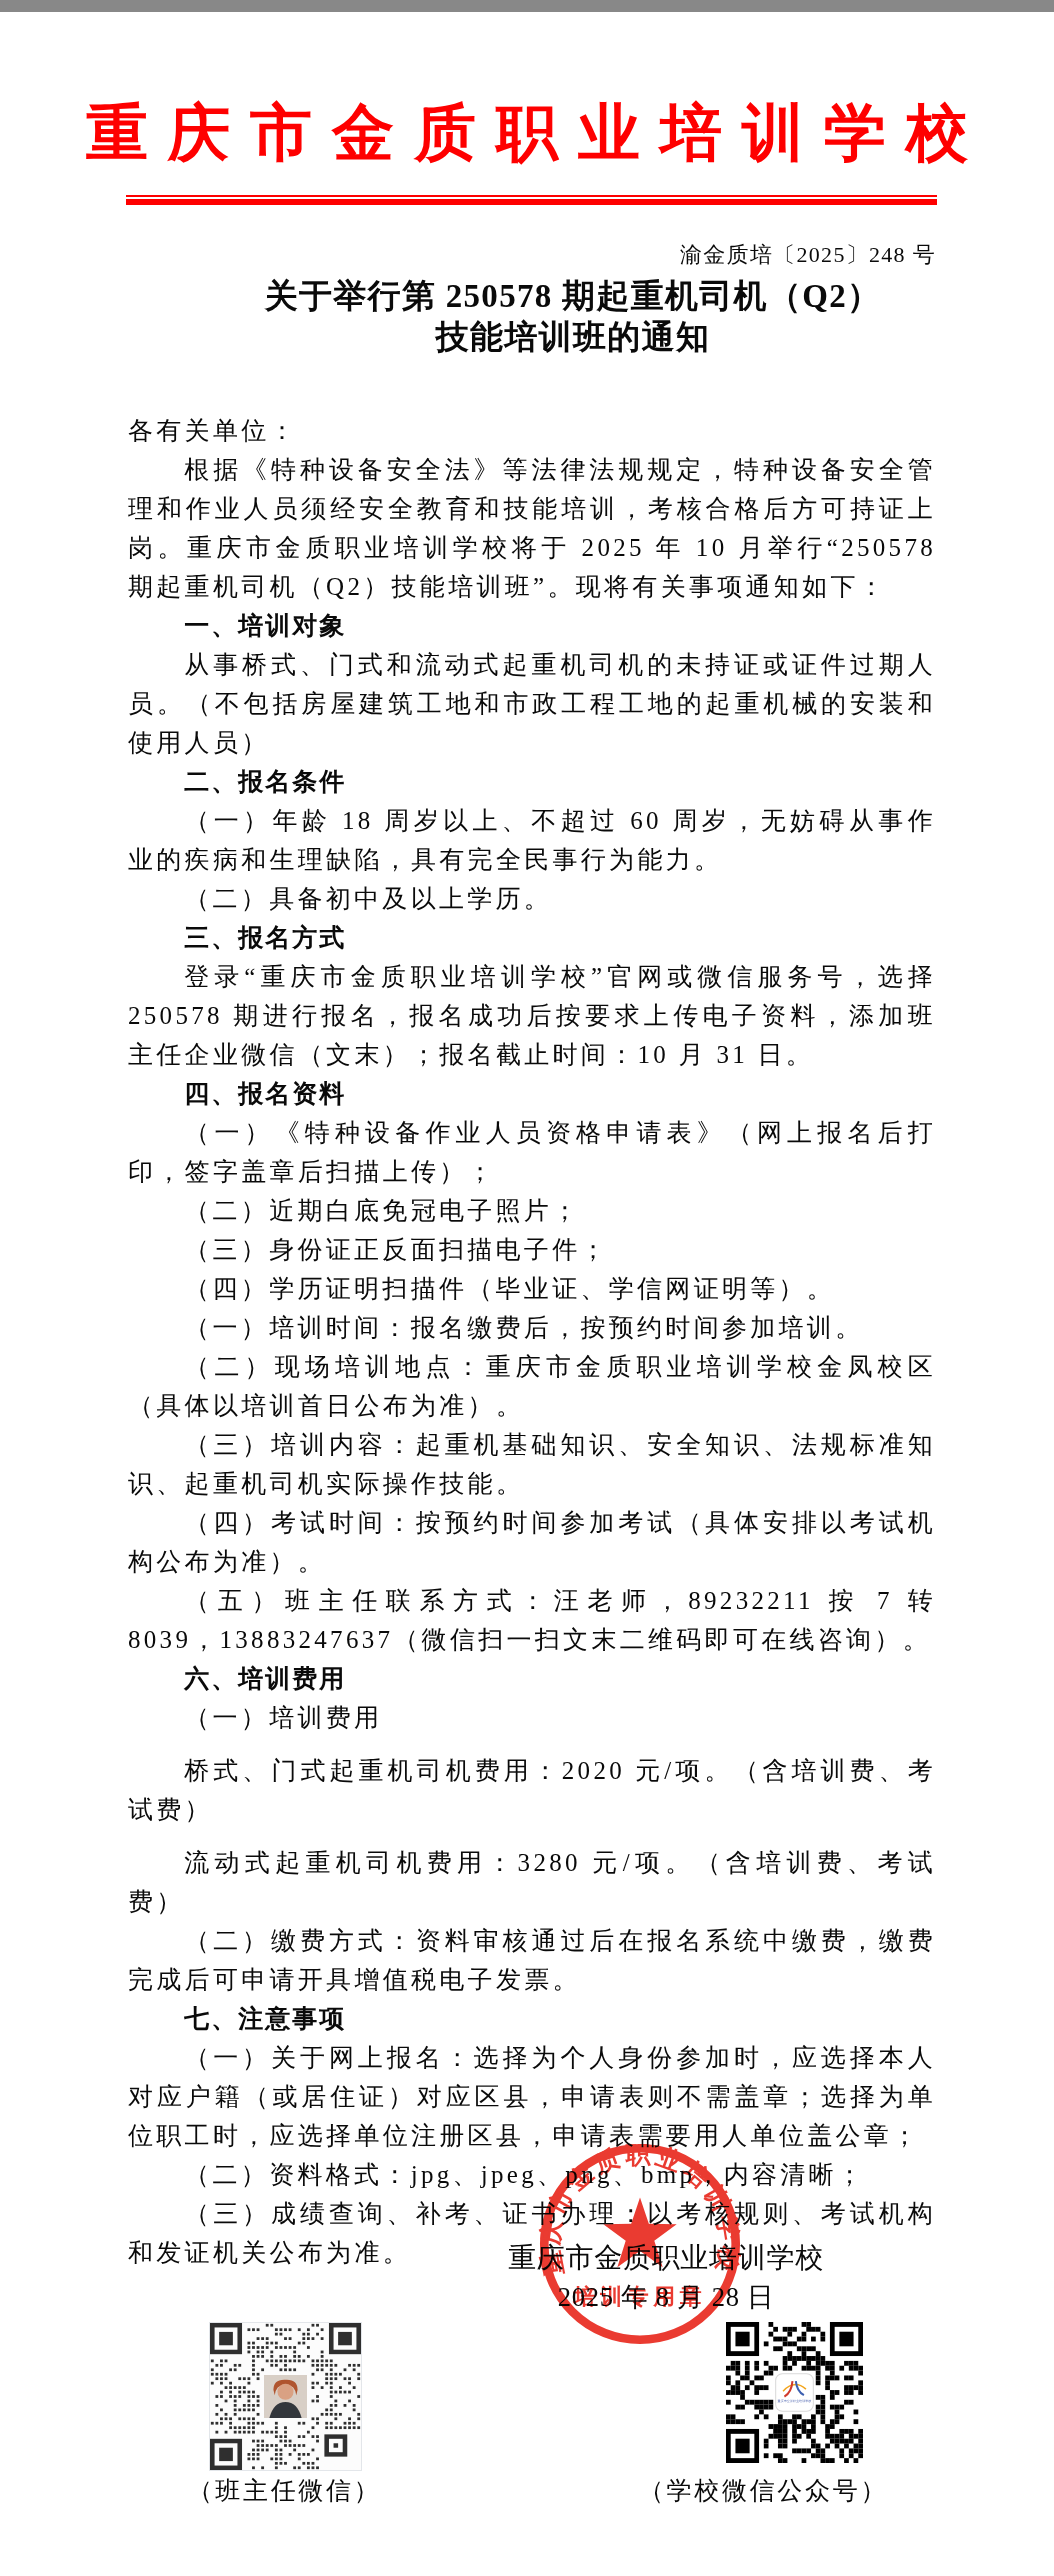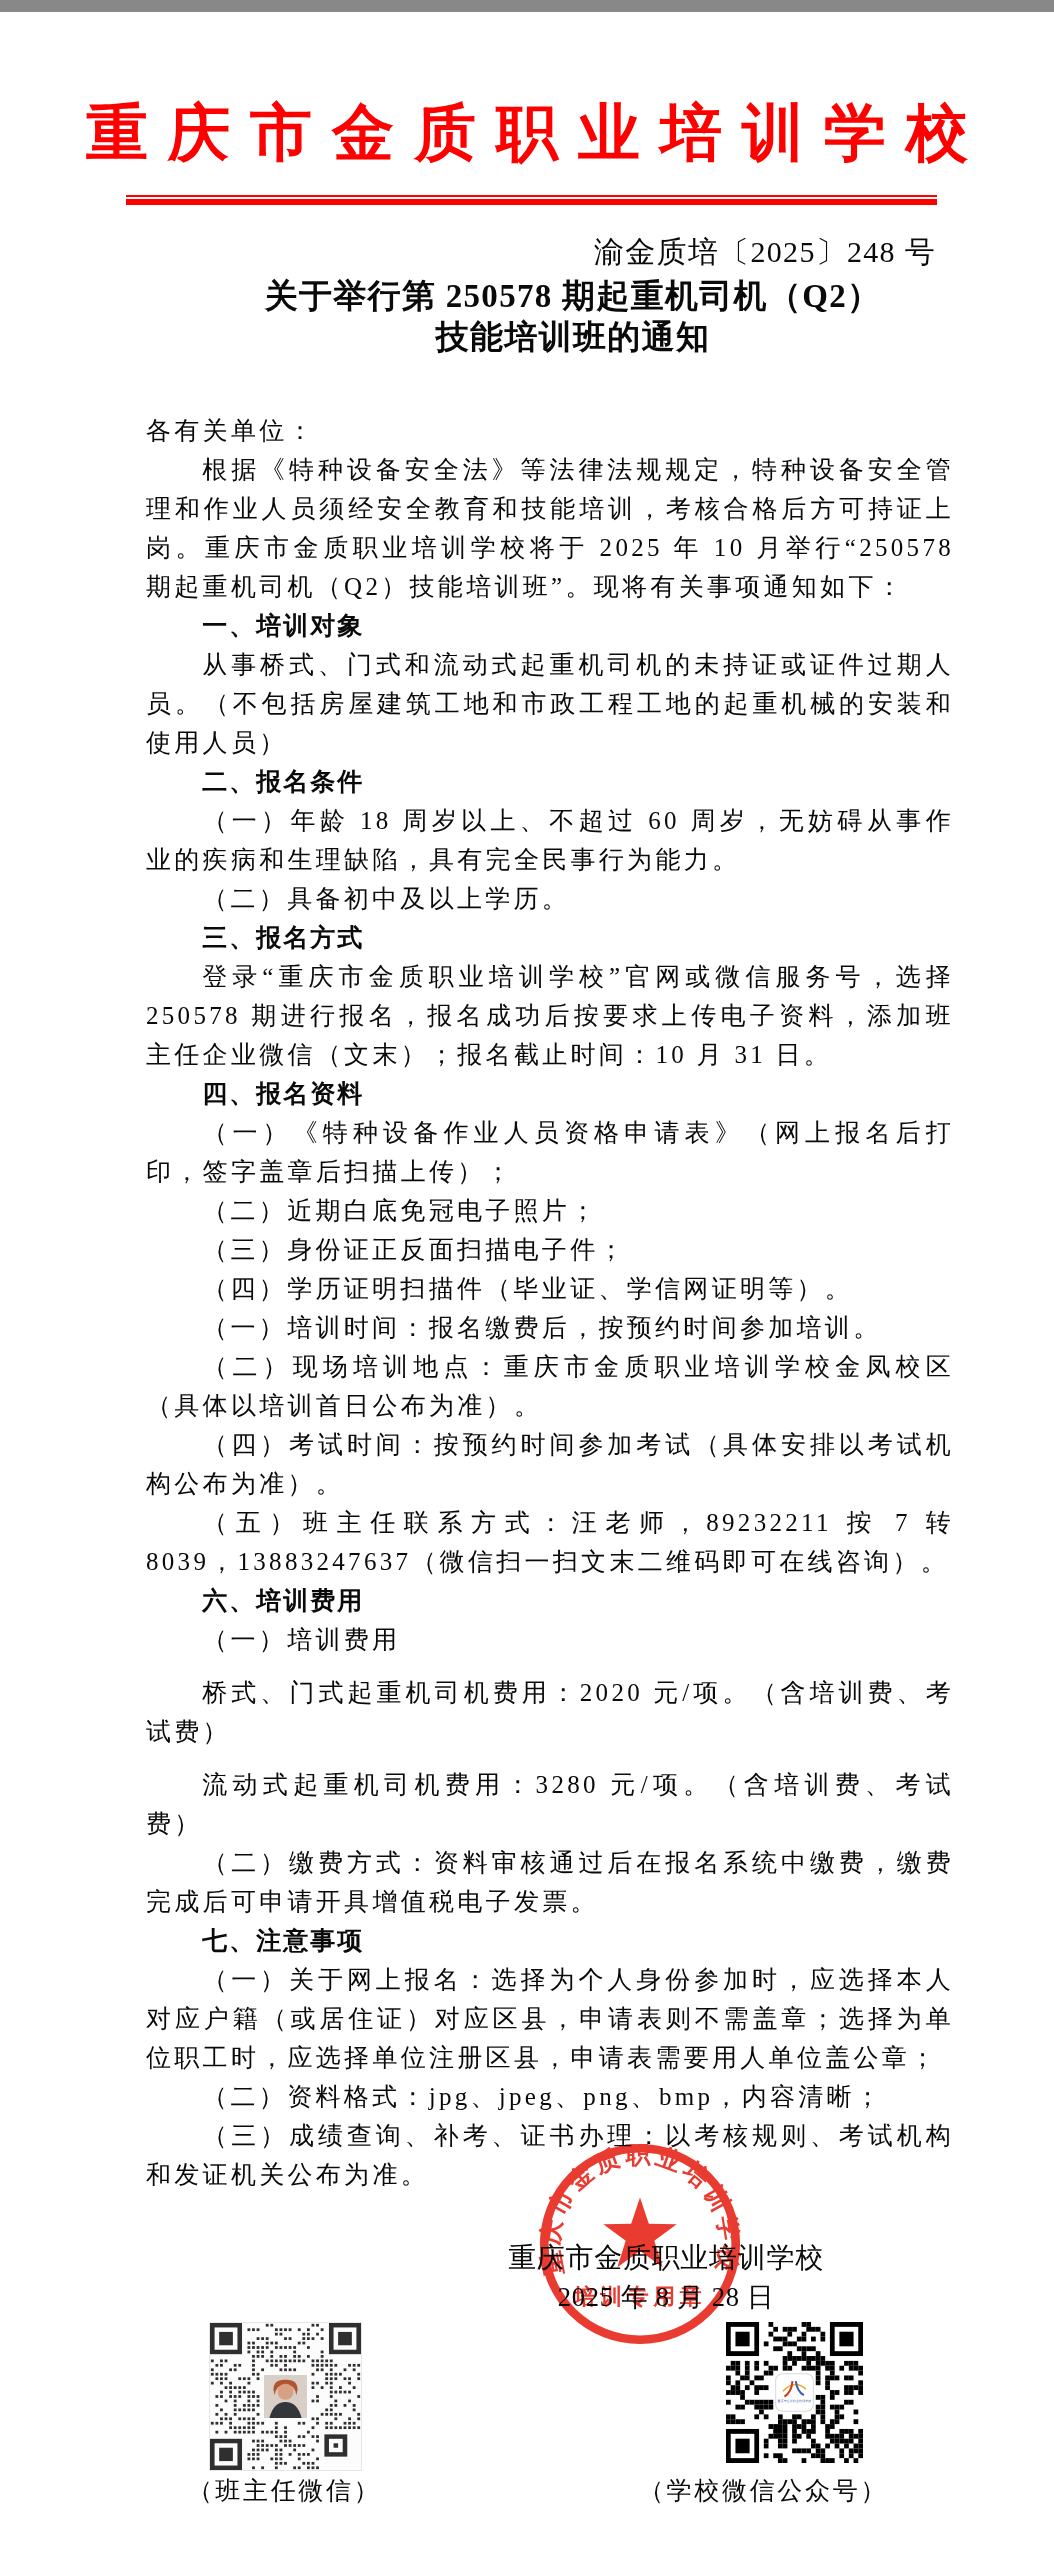--- a/index.html
+++ b/index.html
@@ -18,32 +18,32 @@
     text-align:center;
     font-size:62px;line-height:74px;font-weight:700;
     letter-spacing:20px;text-indent:20px;
     color:#fe0000;
     font-family:"Liberation Serif","DejaVu Serif",serif;
   }
   .sep{position:absolute;left:126px;width:811px;background:#fe0000;}
   .sep-thin{top:183px;height:2px;}
   .sep-thick{top:187px;height:6px;}
   .doc-no{
-    position:absolute;top:220px;right:118px;
-    font-size:30px;letter-spacing:1.3px;
+    position:absolute;top:228px;right:118px;
+    font-size:22px;letter-spacing:1.3px;
   }
   
   .notice-title{
     position:absolute;top:264px;left:0;width:100%;
     text-align:center;font-weight:700;
     font-size:33px;line-height:41px;letter-spacing:1.3px;padding-left:46px;
   }
   
   .body{
-    position:absolute;top:399px;left:146px;width:808px;
+    position:absolute;top:399px;left:128px;width:808px;
     font-size:25px;line-height:39px;letter-spacing:3.3px;
     text-align:justify;
   }
   .body p{margin:0;}
   .salute{text-indent:0;}
   .para{text-indent:2.25em;}
   .h{
     text-indent:2.25em;font-weight:700;
     font-family:Liberation Serif, serif;
     letter-spacing:2px;
@@ -106,20 +106,21 @@
     <p class="para">登录“重庆市金质职业培训学校”官网或微信服务号，选择 250578 期进行报名，报名成功后按要求上传电子资料，添加班主任企业微信（文末）；报名截止时间：10 月 31 日。</p>
 
     <p class="h">四、报名资料</p>
     <p class="para">（一）《特种设备作业人员资格申请表》（网上报名后打印，签字盖章后扫描上传）；</p>
     <p class="para">（二）近期白底免冠电子照片；</p>
     <p class="para">（三）身份证正反面扫描电子件；</p>
     <p class="para">（四）学历证明扫描件（毕业证、学信网证明等）。</p>
 
     <p class="para">（一）培训时间：报名缴费后，按预约时间参加培训。</p>
     <p class="para">（二）现场培训地点：重庆市金质职业培训学校金凤校区（具体以培训首日公布为准）。</p>
+    <p class="para">（三）培训内容：起重机基础知识、安全知识、法规标准知识、起重机司机实际操作技能。</p>
     <p class="para">（四）考试时间：按预约时间参加考试（具体安排以考试机构公布为准）。</p>
     <p class="para">（五）班主任联系方式：汪老师，89232211 按 7 转 8039，13883247637（微信扫一扫文末二维码即可在线咨询）。</p>
 
     <p class="h">六、培训费用</p>
     <p class="para">（一）培训费用</p>
     <p class="para gap">桥式、门式起重机司机费用：2020 元/项。（含培训费、考试费）</p>
     <p class="para gap">流动式起重机司机费用：3280 元/项。（含培训费、考试费）</p>
     <p class="para">（二）缴费方式：资料审核通过后在报名系统中缴费，缴费完成后可申请开具增值税电子发票。</p>
 
     <p class="h">七、注意事项</p>

